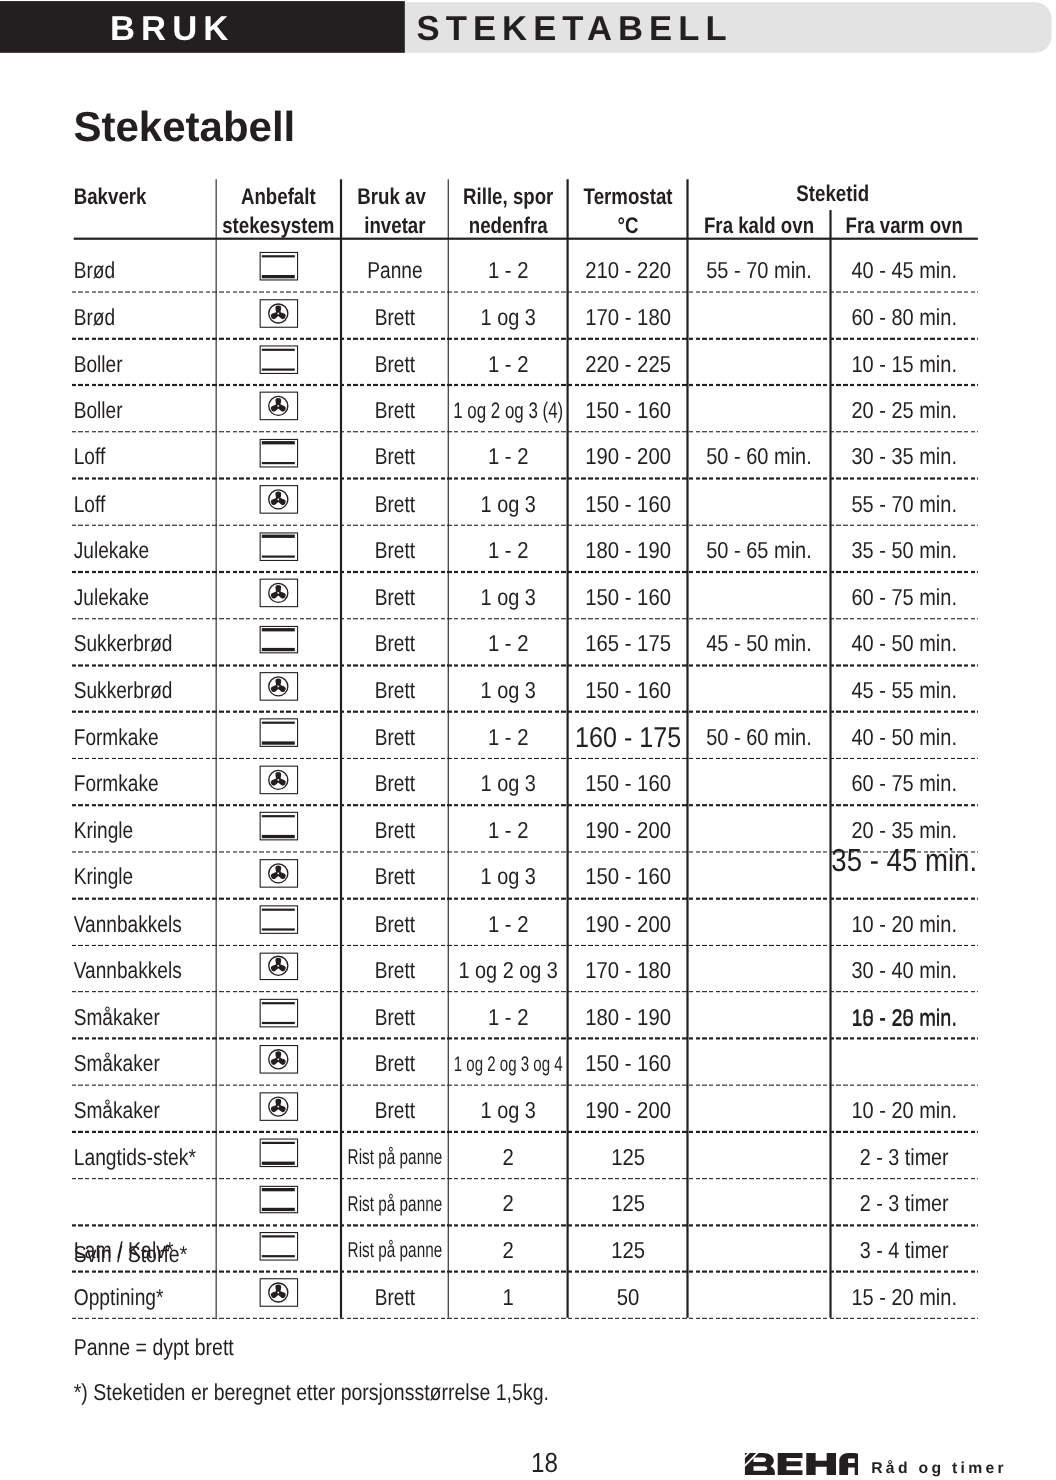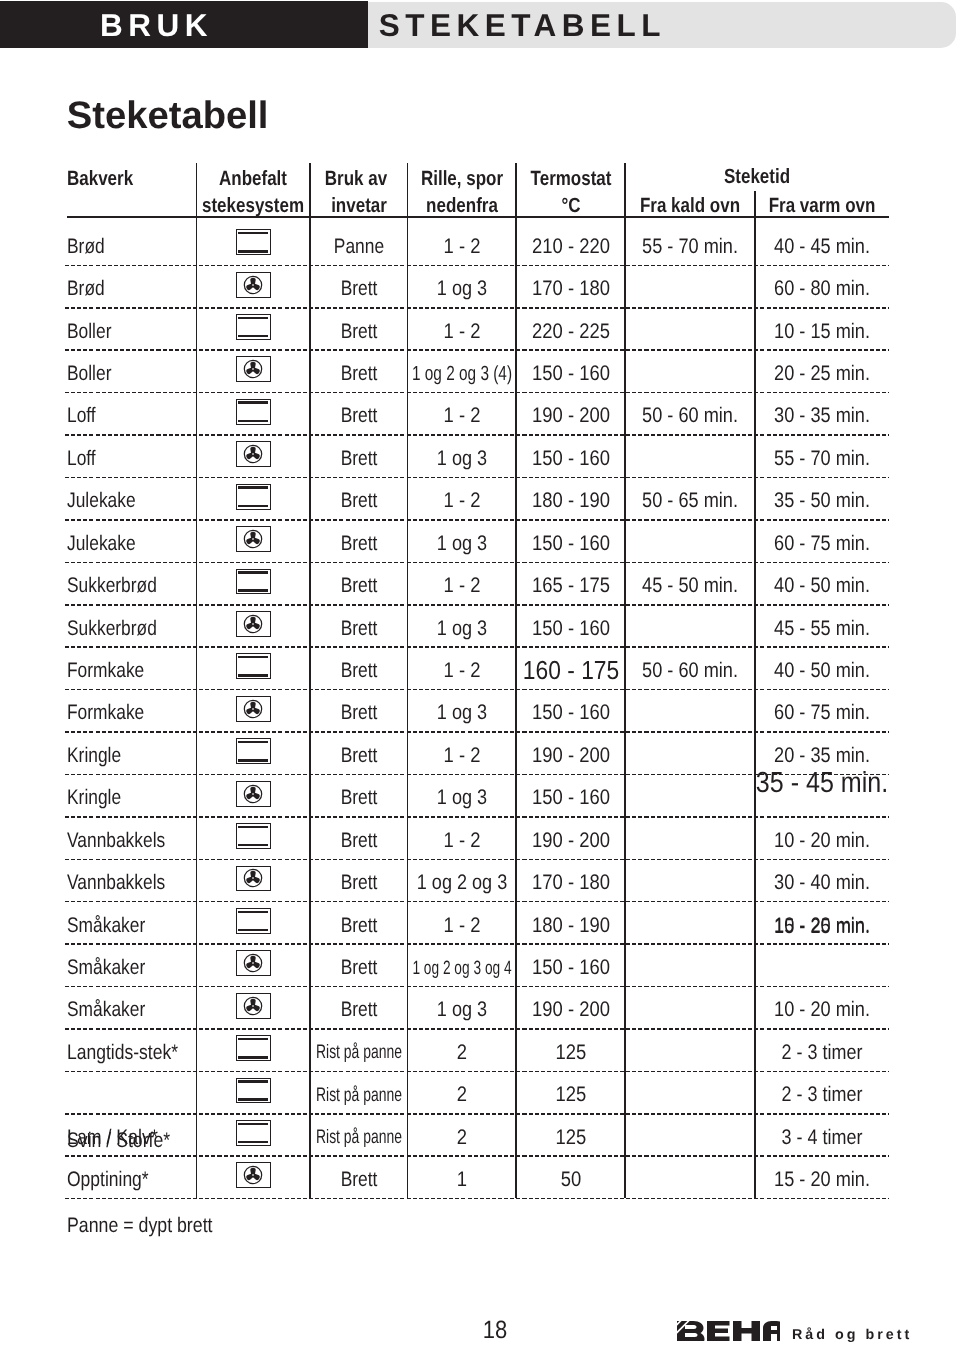--- a/index.html
+++ b/index.html
@@ -703,34 +703,35 @@
         </div>
       <div class="cell" style="left:516.0px;top:1169.04px;width:109.0px;font-size:21.00px;line-height:21.00px">
           <span class="ci" style="transform:translateX(-50%) scaleX(0.878)">50</span>
         </div>
       <div class="cell" style="left:755.0px;top:1169.04px;width:134.0px;font-size:21.00px;line-height:21.00px">
           <span class="ci" style="transform:translateX(-50%) scaleX(0.865)">15 - 20 min.</span>
         </div>
     </div>
   </div>
   <div class="note" style="left:67.4px;top:1215px"><span class="ci" style="transform:scaleX(0.845)">Panne = dypt brett</span></div>
+  <div class="note" style="left:67.4px;top:1255.5px"><span class="ci" style="transform:scaleX(0.845)">*) Steketiden er beregnet etter porsjonsstørrelse 1,5kg.</span></div>
   <div class="pagenum" style="left:450px;top:1317.9px;width:90px">
       <span>18</span>
     </div>
   <div class="brand" style="left:677px;top:1321px"><svg width="103" height="20" viewBox="0 0 206 40">
         <defs>
           <mask id="behaslash">
             <rect x="-8" y="-8" width="226" height="56" fill="#fff"></rect>
             <g stroke="#000" stroke-width="3.2">
               <line x1="-4" y1="11" x2="15" y2="-8"></line>
               <line x1="-4" y1="27" x2="31" y2="-8"></line>
             </g>
           </mask>
         </defs>
         <g fill="#231f20">
           <path mask="url(#behaslash)" fill-rule="evenodd" d="M0 0 h33 c12 0 20 6 20 14 c0 5 -3 8 -6 10 c4 2 8 6 8 12 c0 9 -8 14 -20 14 H0 Z M16 8 v8 h18 c3 0 5 -2 5 -4 c0 -2 -2 -4 -5 -4 Z M16 24 v8 h20 c3 0 5 -2 5 -4 c0 -2 -2 -4 -5 -4 Z"></path>
           <path d="M60 0 h45 v9 H76 v6 h26 v9 H76 v7 h29 v9 H60 Z"></path>
           <path d="M112 0 h17 v14 h20 V0 h17 v40 h-17 V25 h-20 v15 h-17 Z"></path>
           <path fill-rule="evenodd" d="M172 14 c0-8 7-14 17-14 h10 c10 0 17 6 17 14 v26 h-16 V26 h-12 v14 h-16 Z M188 10 v8 h12 v-8 Z"></path>
         </g>
       </svg></div>
-  <div class="tagline" style="left:792px;top:1327.5px">Råd og brett</div>
+  <div class="tagline" style="left:792px;top:1327.5px">Råd og timer</div>
 </div>
 
 </body></html>

